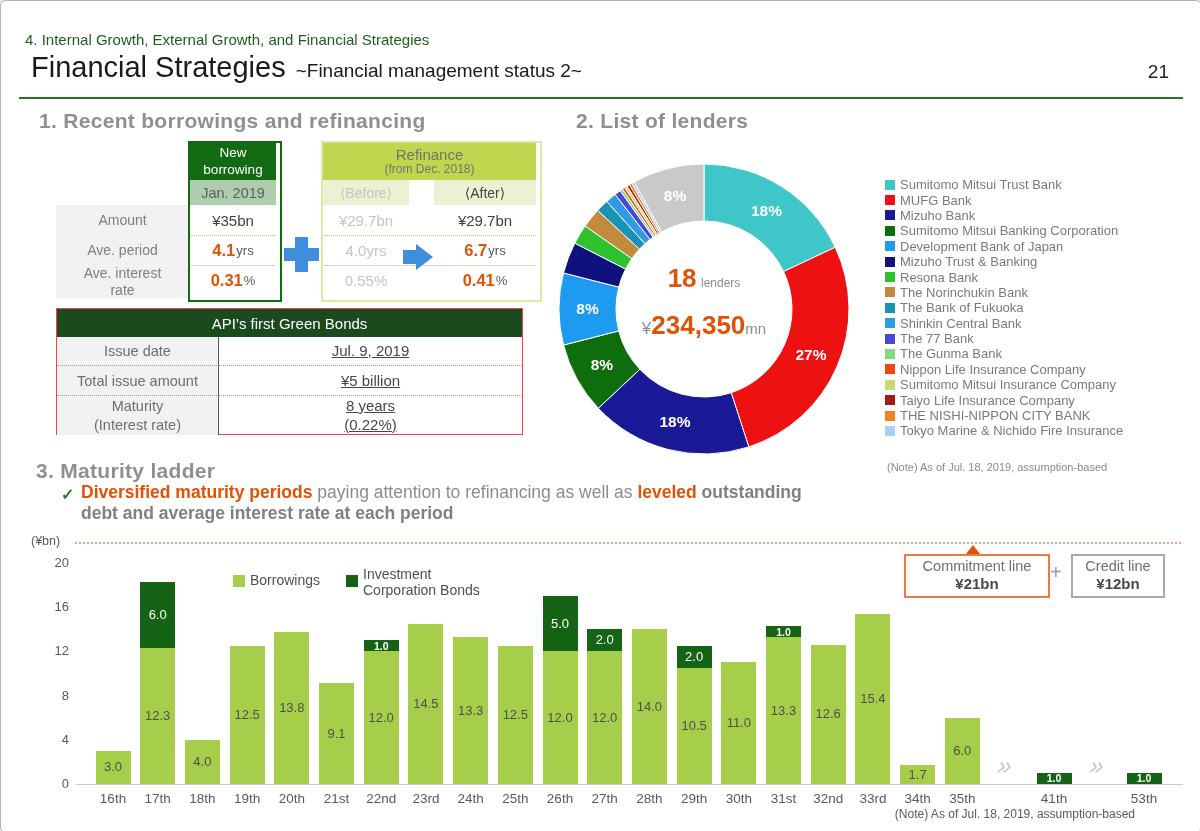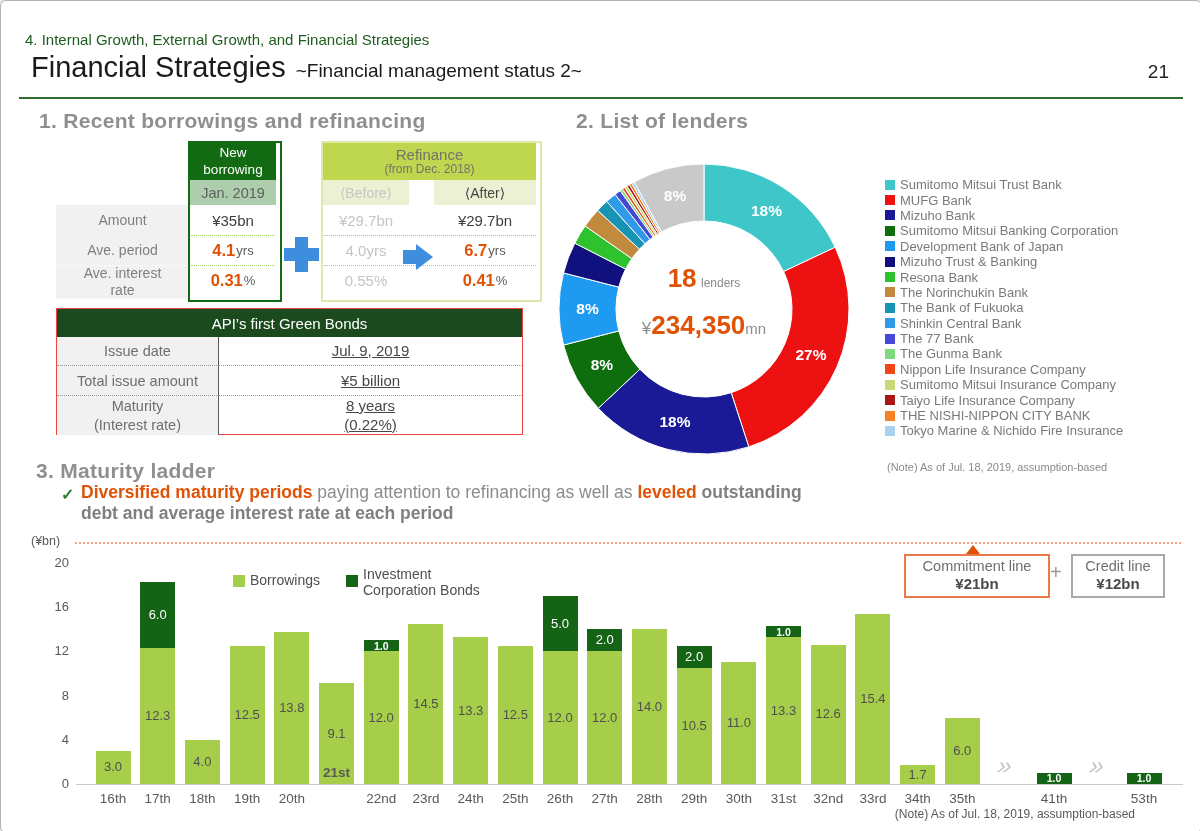--- a/index.html
+++ b/index.html
@@ -311,21 +311,21 @@
       <div class="seg-lbl" style="left: 179.9px; top: 752.9px; width: 43px; color: rgb(79, 79, 79);">4.0</div>
       <div class="xlab" style="left: 166.4px; top: 790px;">18th</div>
       <div class="seg" style="left: 228.6px; top: 644.875px; width: 35px; height: 138.125px; background: rgb(166, 206, 75);"></div>
       <div class="seg-lbl" style="left: 224.6px; top: 705.938px; width: 43px; color: rgb(79, 79, 79);">12.5</div>
       <div class="xlab" style="left: 211.1px; top: 790px;">19th</div>
       <div class="seg" style="left: 273.3px; top: 630.51px; width: 35px; height: 152.49px; background: rgb(166, 206, 75);"></div>
       <div class="seg-lbl" style="left: 269.3px; top: 698.755px; width: 43px; color: rgb(79, 79, 79);">13.8</div>
       <div class="xlab" style="left: 255.8px; top: 790px;">20th</div>
       <div class="seg" style="left: 318px; top: 682.445px; width: 35px; height: 100.555px; background: rgb(166, 206, 75);"></div>
       <div class="seg-lbl" style="left: 314px; top: 724.722px; width: 43px; color: rgb(79, 79, 79);">9.1</div>
-      <div class="xlab" style="left: 300.5px; top: 764px; font-weight: bold;">21st</div>
+      <div class="xlab" style="left: 300.5px; top: 790px;">21st</div>
       <div class="seg" style="left: 362.7px; top: 650.4px; width: 35px; height: 132.6px; background: rgb(166, 206, 75);"></div>
       <div class="seg-lbl" style="left: 358.7px; top: 708.7px; width: 43px; color: rgb(79, 79, 79);">12.0</div>
       <div class="seg" style="left: 362.7px; top: 639.35px; width: 35px; height: 11.05px; background: rgb(21, 99, 21);"></div>
       <div class="seg-lbl" style="left: 358.7px; top: 638.875px; width: 43px; color: rgb(255, 255, 255); font-size: 10.5px; font-weight: bold;">1.0</div>
       <div class="xlab" style="left: 345.2px; top: 790px;">22nd</div>
       <div class="seg" style="left: 407.4px; top: 622.775px; width: 35px; height: 160.225px; background: rgb(166, 206, 75);"></div>
       <div class="seg-lbl" style="left: 403.4px; top: 694.888px; width: 43px; color: rgb(79, 79, 79);">14.5</div>
       <div class="xlab" style="left: 389.9px; top: 790px;">23rd</div>
       <div class="seg" style="left: 452.1px; top: 636.035px; width: 35px; height: 146.965px; background: rgb(166, 206, 75);"></div>
       <div class="seg-lbl" style="left: 448.1px; top: 701.517px; width: 43px; color: rgb(79, 79, 79);">13.3</div>

